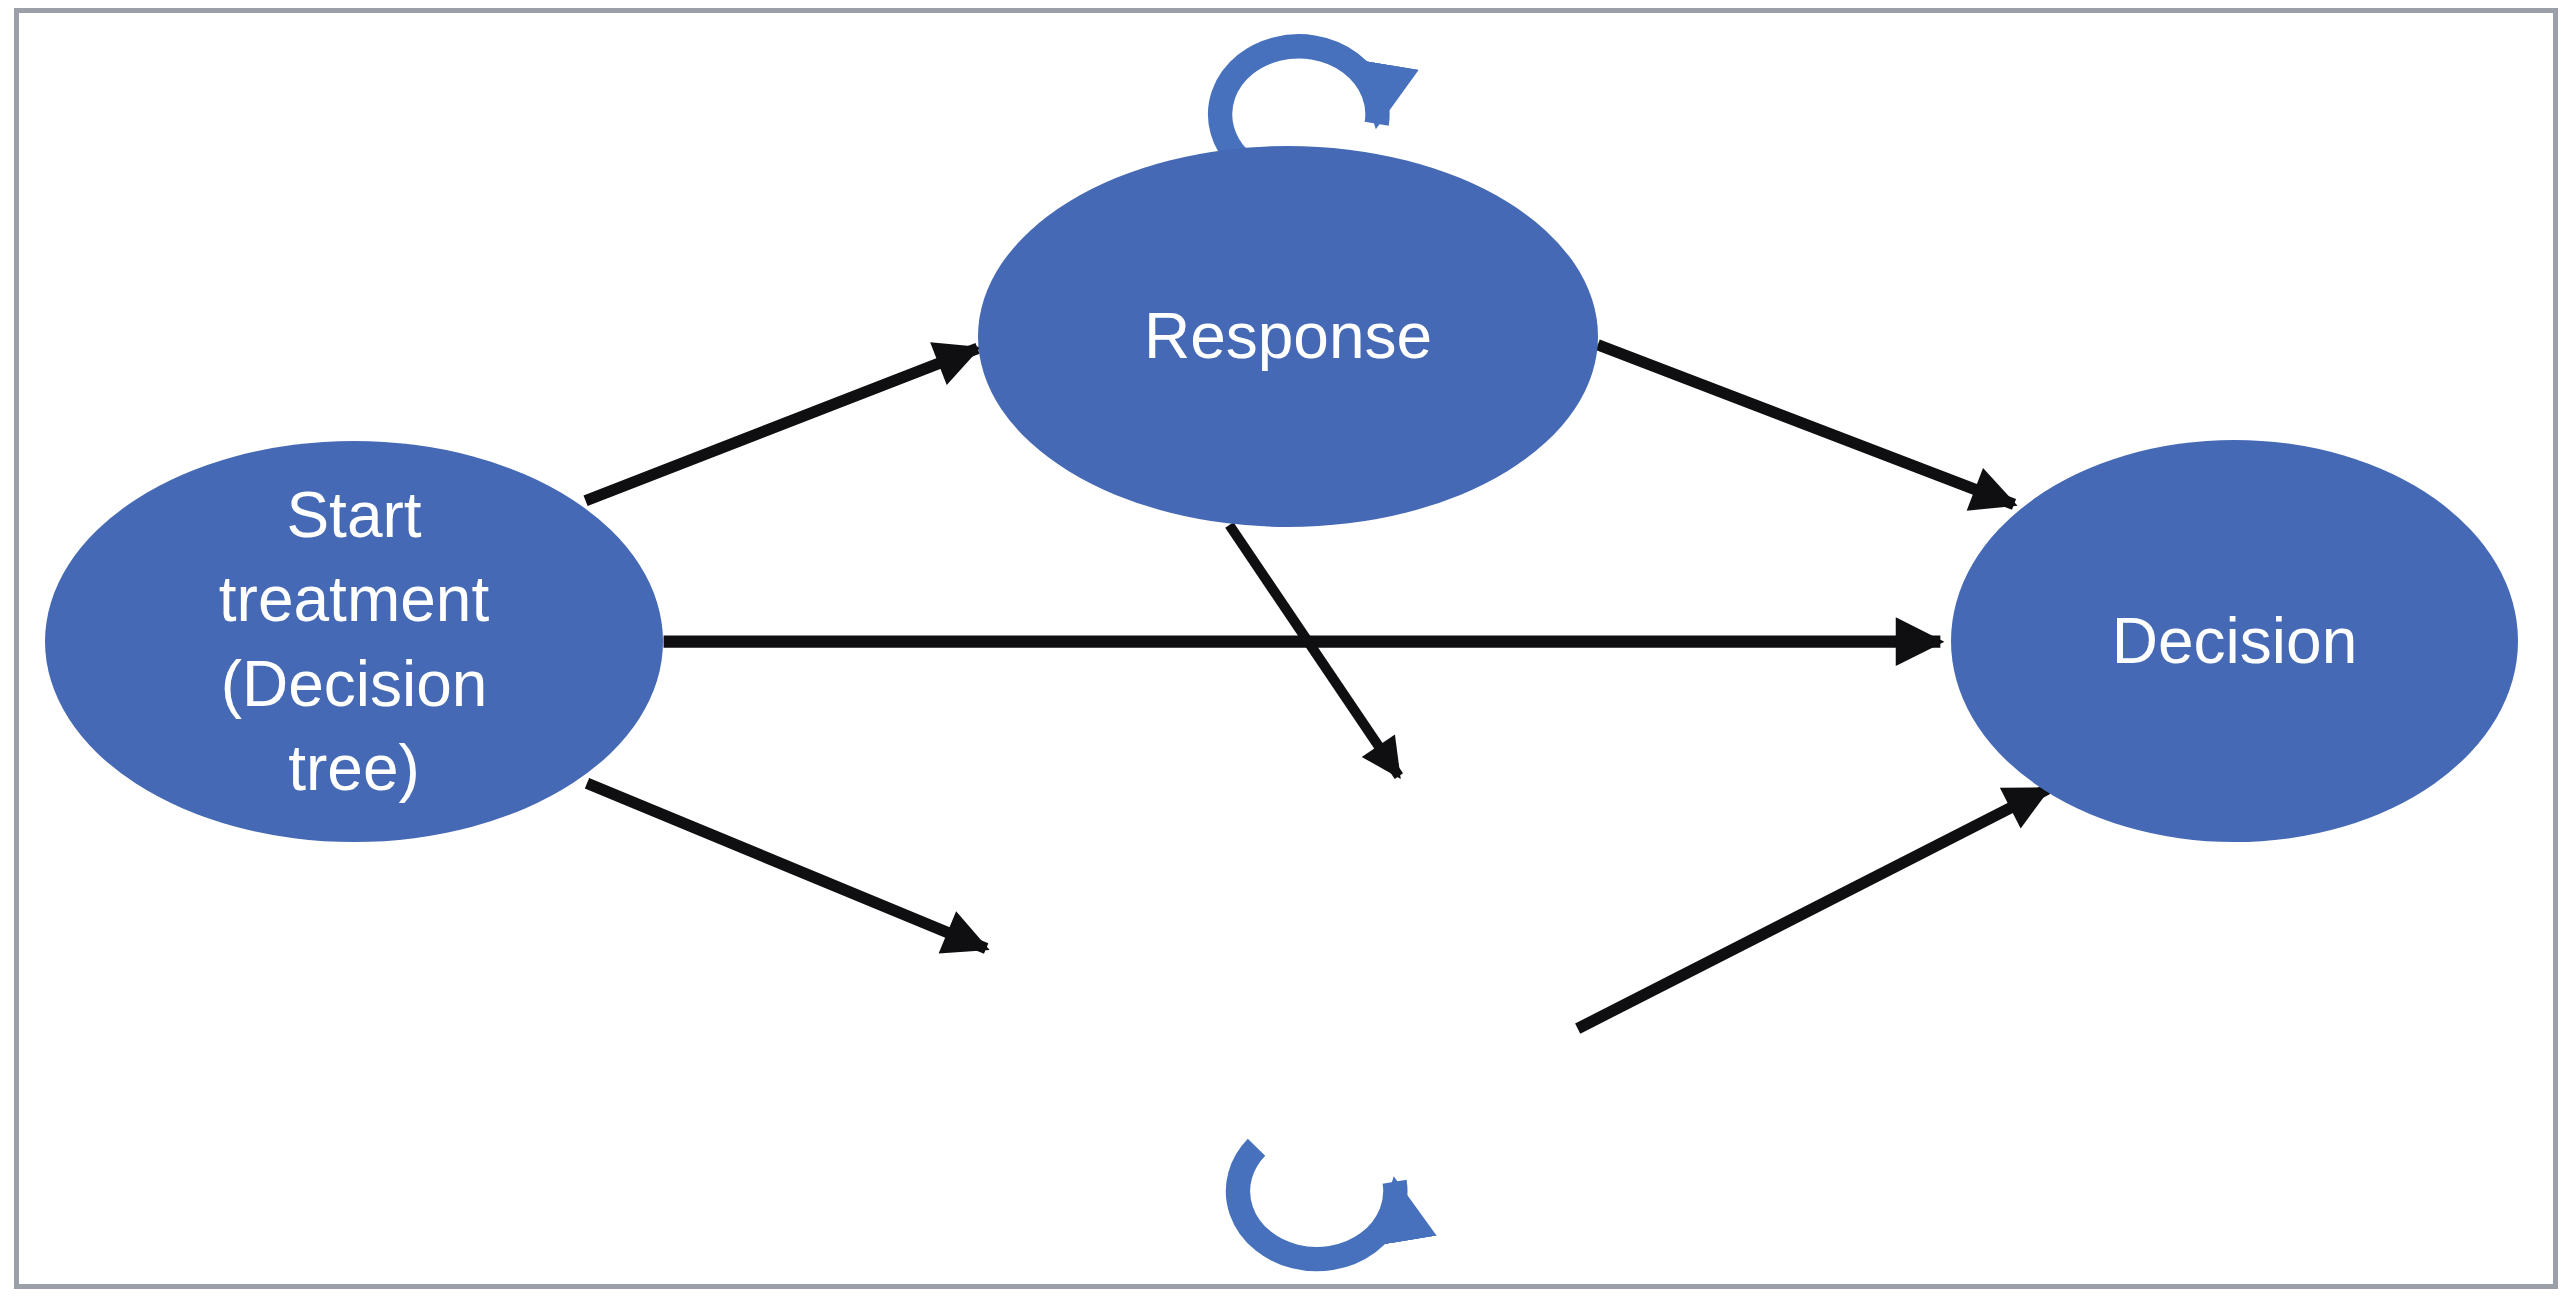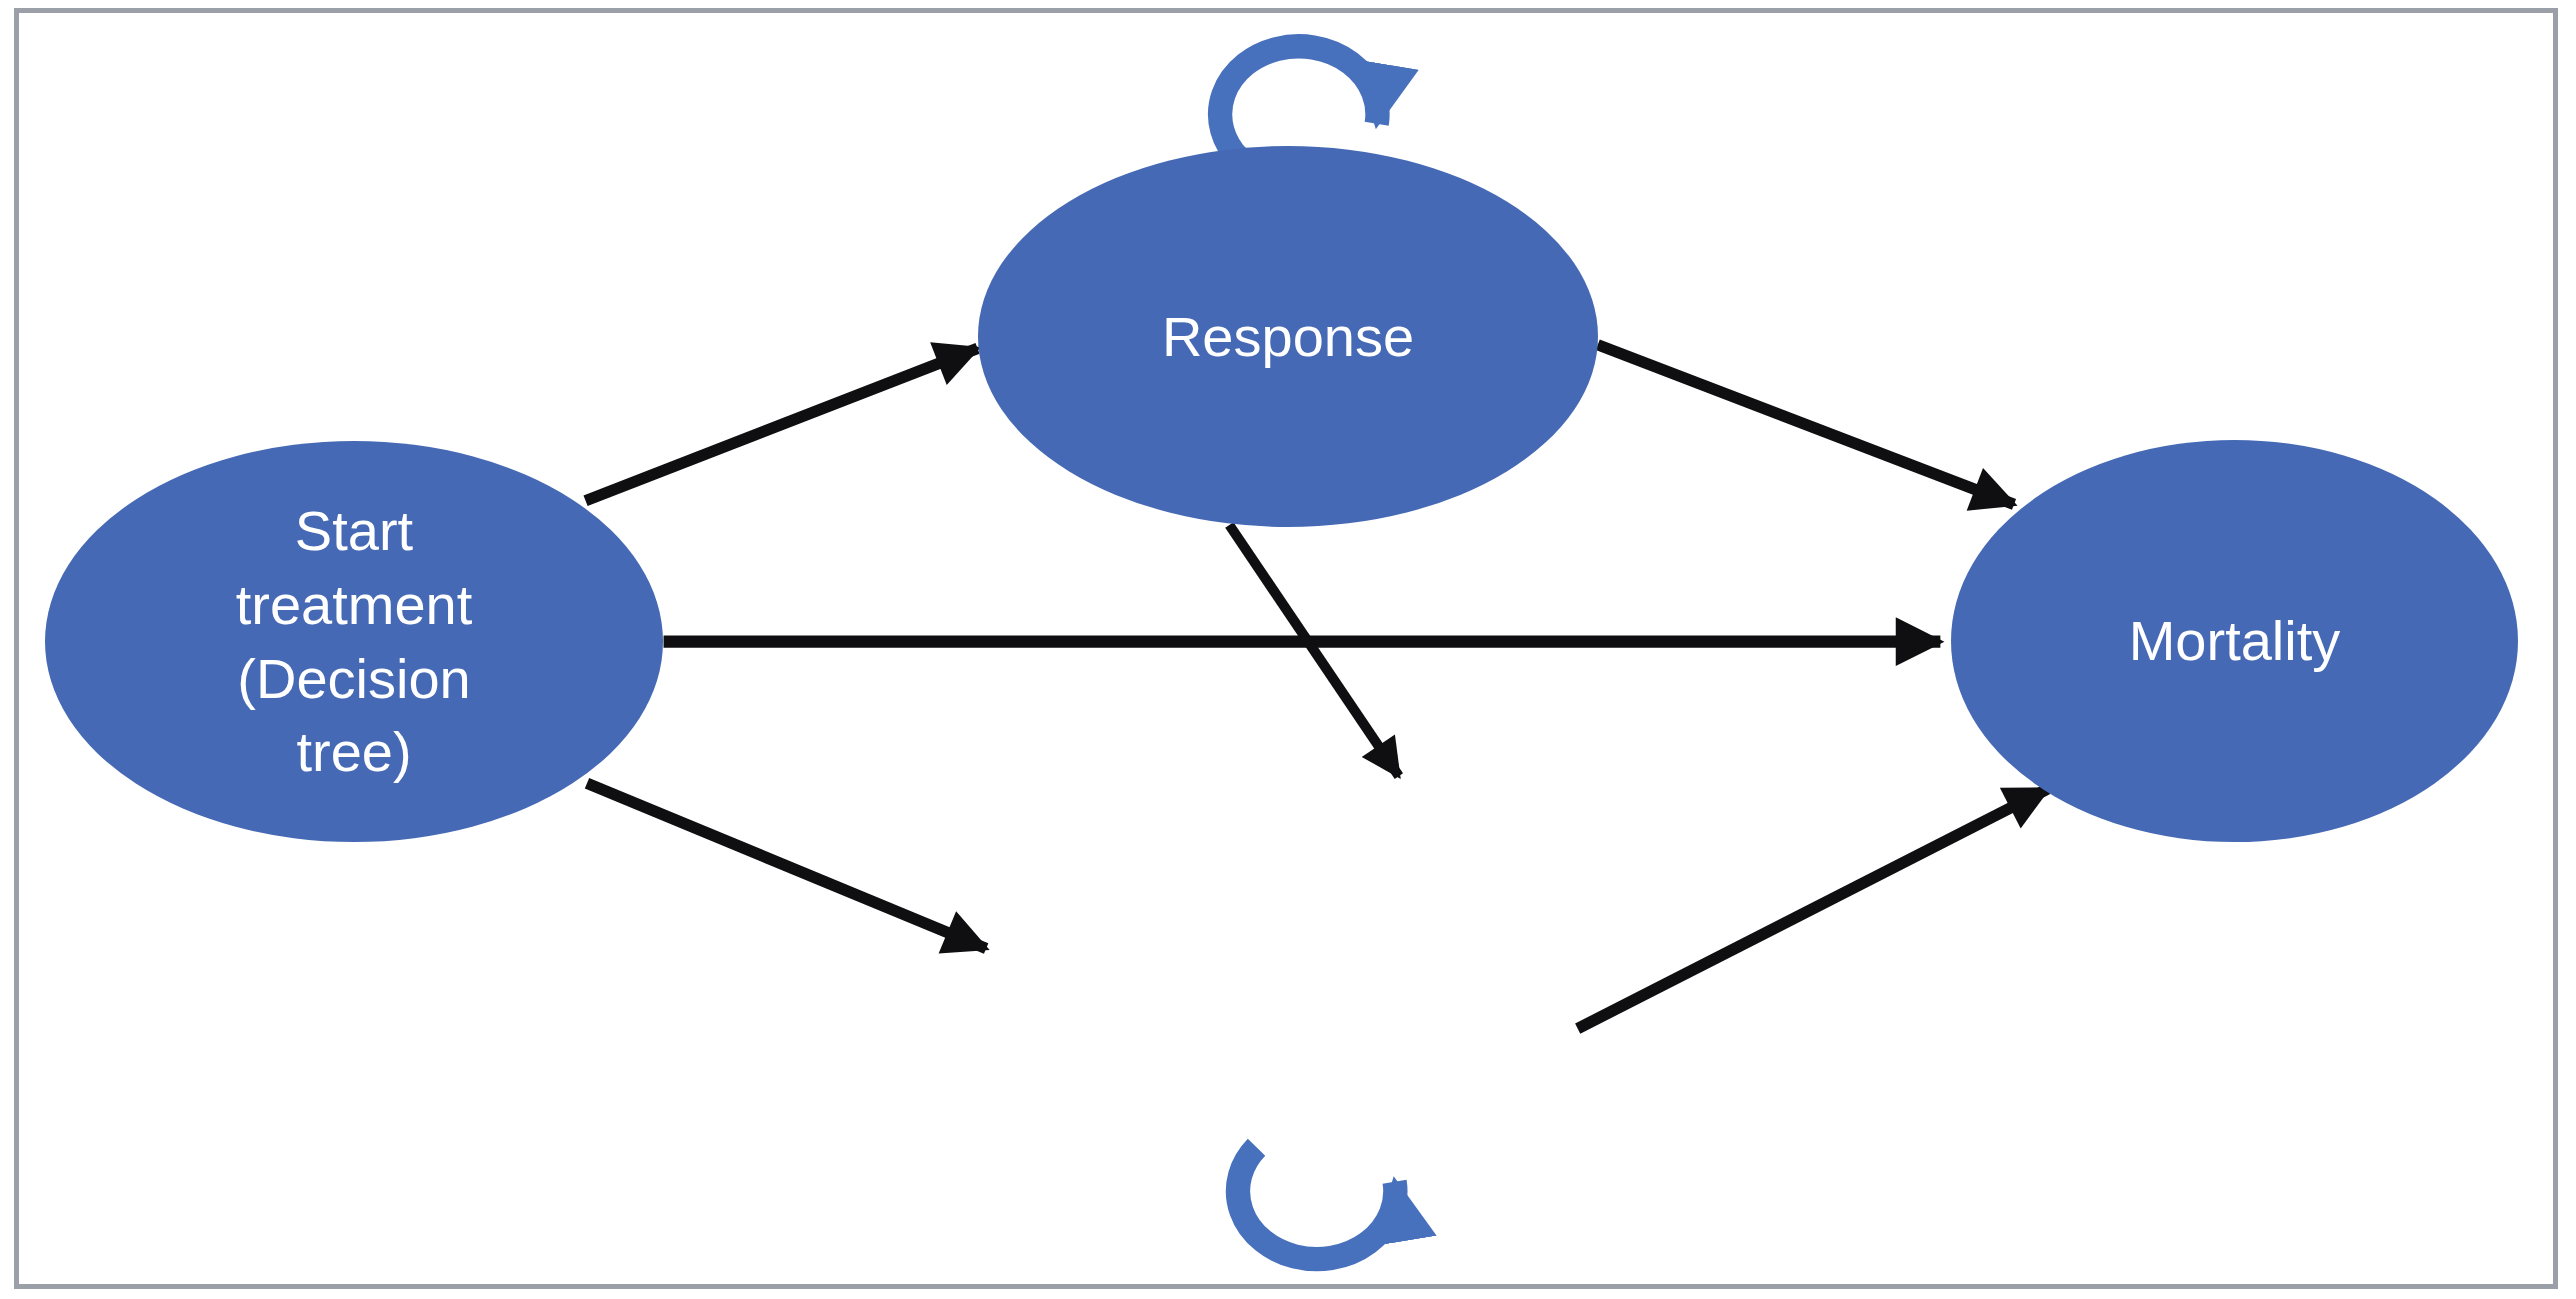--- a/index.html
+++ b/index.html
@@ -45,21 +45,21 @@
     z-index: 2;
     background: #4569b4;
     border-radius: 50%;
     display: flex;
     align-items: center;
     justify-content: center;
     text-align: center;
   }
   .node .label {
     color: #ffffff;
-    font-size: 56px;
+    font-size: 64px;
     line-height: 1.32;
     font-weight: 400;
     white-space: pre-line;
     letter-spacing: 0px;
   }
   .node-start      { left: 45px;   top: 441px;  width: 618px; height: 401px; }
   .node-response   { left: 978px; top: 146px;  width: 620px; height: 381px; }
   .node-noresponse { left: 989px; top: 762px; width: 615px; height: 391px; }
   .node-mortality  { left: 1951px; top: 440px;  width: 567px; height: 402px; }
 </style>
@@ -103,17 +103,17 @@
 (Decision
 tree)</span>
   </div>
 
   <div class="node node-response">
     <span class="label">Response</span>
   </div>
 
 
   <div class="node node-mortality">
-    <span class="label">Mortality</span>
+    <span class="label">Decision</span>
   </div>
 
 </div>
 
 
 </body></html>

